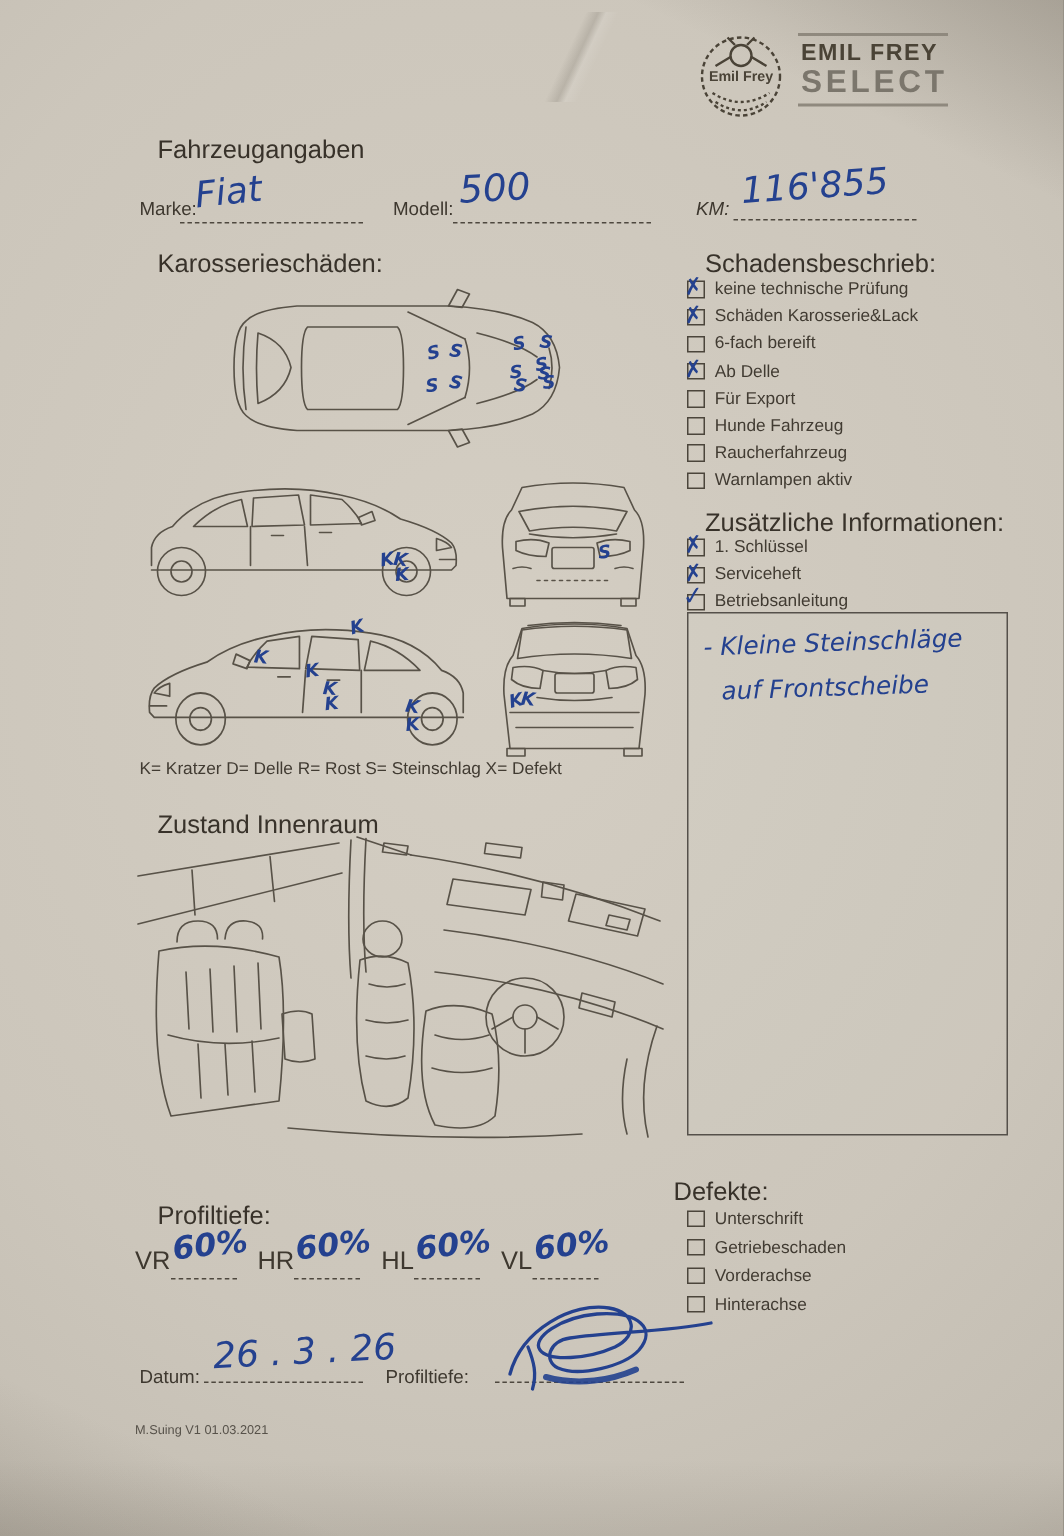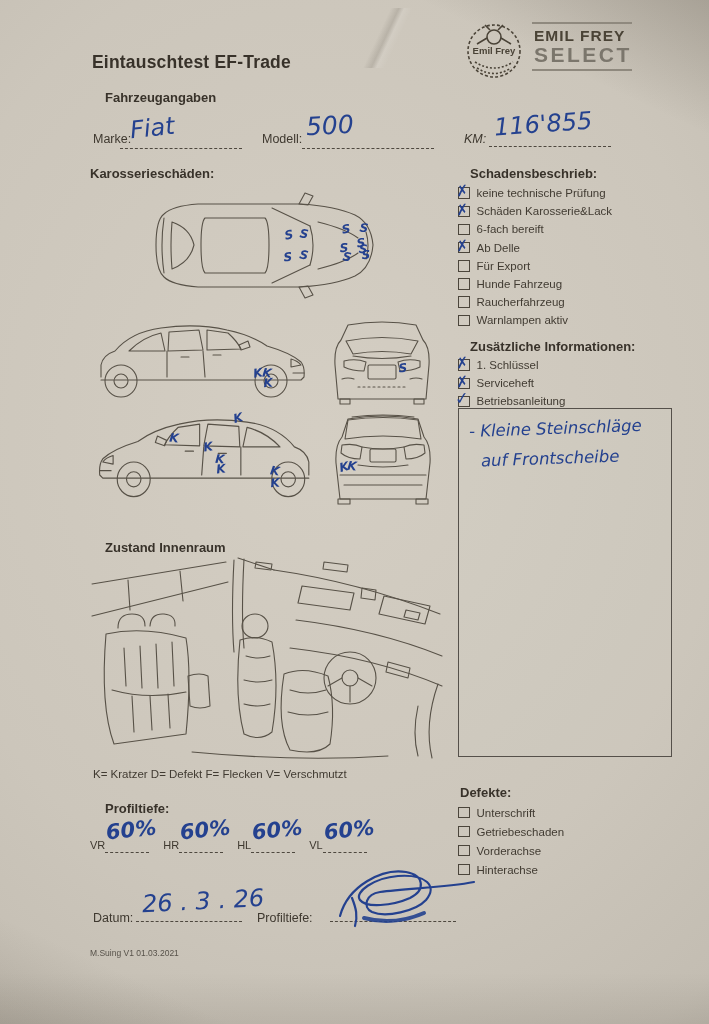--- a/index.html
+++ b/index.html
@@ -5,57 +5,56 @@
   html,body{margin:0;padding:0;}
   body{background:#8d887e;font-family:"Liberation Sans",sans-serif;}
   #page{position:relative;width:709px;height:1024px;overflow:hidden;margin:0 auto;
     background:
       linear-gradient(205deg, rgba(60,52,40,.22) 0%, rgba(60,52,40,0) 10%),
       linear-gradient(25deg, rgba(60,52,40,.14) 0%, rgba(60,52,40,0) 8%),
       linear-gradient(0deg, rgba(60,52,40,.10) 0%, rgba(60,52,40,0) 5%),
       radial-gradient(105% 85% at 45% 42%, #d4cec3 0%, #ccc6bb 55%, #c3bdb2 82%, #b3ada2 100%);
     color:#39332a;}
   .abs{position:absolute;}
-  .sec{font-weight:700;font-size:13px;color:#38322a;padding-left:12px;}
+  .sec{font-weight:400;font-size:17px;color:#38322a;padding-left:12px;}
   .lbl{font-size:12.5px;color:#3e382f;}
   .legend{font-size:11.5px;color:#413b32;}
   .hw{font-family:"DejaVu Sans",sans-serif;font-style:italic;color:#24418f;line-height:1;white-space:nowrap;}
   .dash{position:absolute;border-bottom:1.6px dashed #4e483f;height:0;}
   .diagram{position:absolute;}
   .diagram svg{position:absolute;left:0;top:0;}
   .dmg-mark{position:absolute;font-family:"DejaVu Sans",sans-serif;font-style:italic;font-weight:700;
     font-size:12px;color:#24418f;line-height:1;}
   .chk-row{display:flex;align-items:center;}
   .chk-box{position:relative;width:9.5px;height:9.5px;border:1.2px solid #4b453b;margin-right:7px;flex:0 0 auto;background:transparent;}
   .chk-label{font-size:11.5px;color:#413b32;white-space:nowrap;}
   .chk-mark{position:absolute;font-family:"DejaVu Sans",sans-serif;font-weight:700;color:#24418f;line-height:1;}
   .mk-x{left:-3px;top:-4px;font-size:15px;transform:rotate(-8deg);}
   .mk-check{left:-4px;top:-7px;font-size:17px;transform:rotate(-6deg);}
   .pt-wrap{display:flex;align-items:flex-end;}
-  .pt-label{font-size:11px;color:#3e382f;padding-bottom:2px;}
+  .pt-label{font-size:17px;color:#3e382f;padding-bottom:2px;}
   .pt-line{position:relative;width:44px;border-bottom:1.6px dashed #4e483f;height:26px;margin-right:14px;}
   .pt-value{position:absolute;left:1px;top:-6px;font-size:21px;font-weight:700;transform:rotate(-6deg);}
   .title{font-size:17.5px;font-weight:700;color:#38322a;letter-spacing:.2px;}
   .brandbox{border-top:2px solid #8f897e;border-bottom:2px solid #8f897e;padding:3px 2px 4px 2px;}
   .brand1{font-size:15.5px;font-weight:700;color:#4a4336;letter-spacing:1px;line-height:1.1;}
   .brand2{font-size:21px;font-weight:700;color:#7b766c;letter-spacing:2.5px;line-height:1.0;}
   .crease{position:absolute;left:330px;top:8px;width:110px;height:60px;pointer-events:none;
     background:linear-gradient(115deg, rgba(0,0,0,0) 44%, rgba(90,84,74,.18) 50%, rgba(255,255,255,.10) 54%, rgba(0,0,0,0) 60%);}
   .notebox{position:absolute;border:1.2px solid #55504a;background:rgba(255,255,255,0.02);}
   .footer{font-size:8.5px;color:#57524a;}
   svg .ln{stroke:#4b453b;fill:none;stroke-width:1.1;stroke-linecap:round;stroke-linejoin:round;opacity:.9;}
   svg .ink{stroke:#24418f;fill:none;stroke-linecap:round;stroke-linejoin:round;}
 </style>
 </head>
 <body>
 
 <div id="page">
   <div class="crease"></div>
 
-  <div class="abs title" style="left:92px;top:52px;">Eintauschtest EF-Trade</div>
 
   <div class="abs" style="left:463px;top:18px;width:62px;height:66px;">
     <svg width="62" height="66" viewBox="0 0 62 66">
       <g stroke="#4a4337" fill="none" stroke-width="1.6">
         <circle cx="31" cy="33" r="26" stroke-dasharray="3 2.2"></circle>
         <circle cx="31" cy="19" r="7"></circle>
         <path d="M24 20 L14 26 M38 20 L48 26 M27 12 L22 7 M35 12 L40 7"></path>
         <path d="M12 44 Q31 56 50 44" stroke-dasharray="2 2"></path>
         <path d="M14 50 Q31 61 48 50" stroke-dasharray="2 2"></path>
       </g>
@@ -74,21 +73,21 @@
   <div class="dash" style="left:120px;top:148px;width:122px;"></div>
 
   <div class="abs lbl" style="left:262px;top:132px;">Modell:</div>
   <div class="abs hw" style="left:306px;top:113px;font-size:25px;transform:rotate(-3deg);">500</div>
   <div class="dash" style="left:302px;top:148px;width:132px;"></div>
 
   <div class="abs lbl" style="left:464px;top:132px;font-style:italic;">KM:</div>
   <div class="abs hw" style="left:494px;top:112px;font-size:24px;transform:rotate(-4deg);">116'855</div>
   <div class="dash" style="left:489px;top:146px;width:122px;"></div>
 
-  <div class="abs sec" style="left:78px;top:166px;">Karosserieschäden:</div>
+  <div class="abs sec" style="left:93px;top:166px;">Karosserieschäden:</div>
 
   <div class="diagram" style="left:150px;top:188px;width:230px;height:115px;">
     <svg width="230" height="115" viewBox="0 0 230 115">
       <g class="ln">
         <path d="M14 26 Q6 32 6 57 Q6 82 14 89 Q22 97 48 99 L150 99 Q185 97 205 88 Q221 80 223 57 Q221 35 205 27 Q185 18 150 16 L48 16 Q22 18 14 26 Z"></path>
         <path d="M14 30 Q10 57 14 85"></path>
         <path d="M22 34 Q20 57 22 81 Q40 74 44 57 Q40 40 22 34 Z"></path>
         <path d="M55 30 L115 30 Q119 34 119 57 Q119 81 115 85 L55 85 Q51 81 51 57 Q51 34 55 30 Z"></path>
         <path d="M160 38 Q166 57 160 77"></path>
         <path d="M122 20 L160 38 M122 95 L160 77"></path>
@@ -191,20 +190,21 @@
         <rect x="42" y="42" width="26" height="13" rx="1.5"></rect>
         <path d="M12 68 L98 68 M16 78 L94 78"></path>
         <rect x="10" y="92" width="12" height="5"></rect>
           <rect x="88" y="92" width="12" height="5"></rect>
       </g>
     </svg>
   <span class="dmg-mark" style="left: 16px; top: 60px; transform: translate(-50%, -50%) rotate(-14deg);">K</span>
       <span class="dmg-mark" style="left: 24px; top: 59px; transform: translate(-50%, -50%) rotate(6deg);">K</span>
     </div>
 
+  <div class="abs legend" style="left:93px;top:507px;">K= Kratzer D= Delle R= Rost S= Steinschlag X= Defekt</div>
 
   <div class="abs sec" style="left:93px;top:540px;">Zustand Innenraum</div>
 
   <div class="diagram" style="left:88px;top:556px;width:355px;height:205px;">
     <svg width="355" height="205" viewBox="0 0 355 205">
       <g class="ln">
         <path d="M186 14 Q270 26 352 58"></path>
         <path d="M150 2 L186 14"></path>
         <path d="M4 28 L138 6 M4 60 L140 26"></path>
         <path d="M40 24 L42 54 M92 15 L95 45"></path>
@@ -230,21 +230,20 @@
         <path d="M296 40 L342 50 L337 68 L291 58 Z"></path>
         <path d="M318 54 L332 57 L330 64 L316 61 Z"></path>
         <path d="M236 6 L260 9 L259 16 L235 13 Z"></path>
         <path d="M168 6 L184 8 L183 14 L167 12 Z"></path>
         <path d="M350 128 Q336 168 344 202 M330 150 Q324 178 330 200"></path>
         <path d="M104 196 Q210 206 300 200"></path>
       </g>
     </svg>
   </div>
 
-  <div class="abs legend" style="left:93px;top:768px;">K= Kratzer D= Defekt F= Flecken V= Verschmutzt</div>
 
   <div class="abs sec" style="left:93px;top:801px;">Profiltiefe:</div>
   <div class="abs pt-wrap" style="left:90px;top:826px;">
       <span class="pt-label">VR</span>
       <span class="pt-line">
         <span class="pt-value hw">60%</span>
       </span>
       <span class="pt-label">HR</span>
       <span class="pt-line">
         <span class="pt-value hw">60%</span>
@@ -321,21 +320,21 @@
         </span>
         <span class="chk-label">Betriebsanleitung</span>
       </div>
     </div>
 
   <div class="notebox" style="left:458px;top:408px;width:212px;height:347px;">
     <div class="hw" style="position:absolute;left:10px;top:12px;font-size:16.5px;transform:rotate(-2deg);">- Kleine Steinschläge</div>
     <div class="hw" style="position:absolute;left:22px;top:42px;font-size:16.5px;transform:rotate(-2deg);">auf Frontscheibe</div>
   </div>
 
-  <div class="abs sec" style="left:448px;top:785px;text-align:right;">Defekte:</div>
+  <div class="abs sec" style="left:437px;top:785px;text-align:right;">Defekte:</div>
   <div class="abs" style="left:458px;top:803px;">
       <div class="chk-row" style="height: 19px;">
         <span class="chk-box"></span>
         <span class="chk-label">Unterschrift</span>
       </div>
       <div class="chk-row" style="height: 19px; text-align: center;">
         <span class="chk-box"></span>
         <span class="chk-label">Getriebeschaden</span>
       </div>
       <div class="chk-row" style="height: 19px;">

